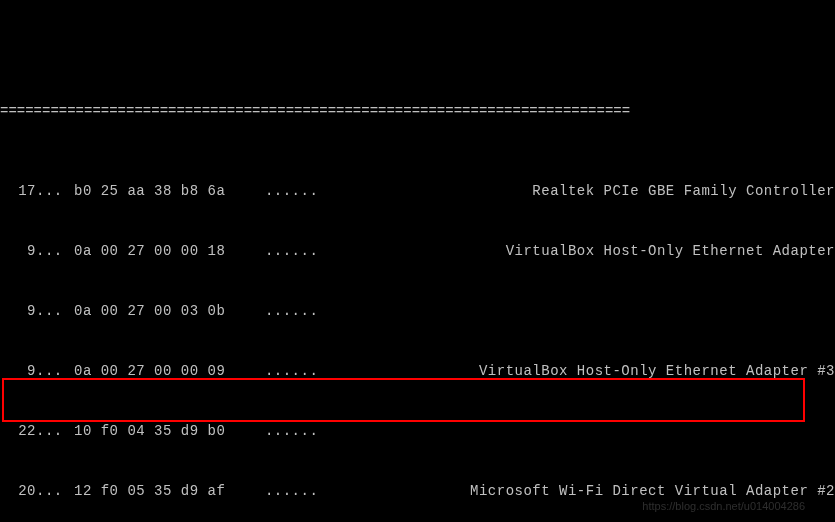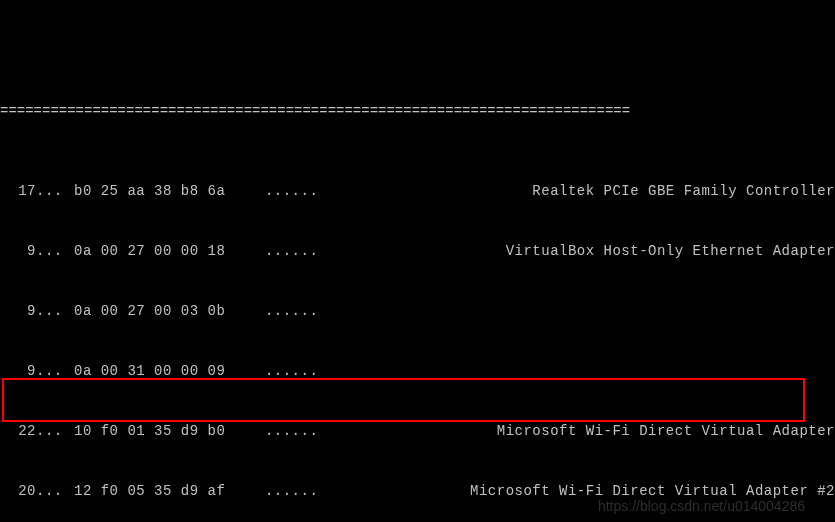--- a/index.html
+++ b/index.html
@@ -21,21 +21,21 @@
     .redbox {
       position: absolute;
       border: 2px solid #ff0000;
       pointer-events: none;
     }
     .watermark {
       position: absolute;
       right: 30px;
       bottom: 6px;
       color: rgba(180,180,180,0.25);
-      font-size: 14px;
+      font-size: 11px;
       font-family: Arial, sans-serif;
       letter-spacing: 0;
     }
     .iflist-row { display: flex; }
     .il-id { width: 36px; text-align: right; }
     .il-dots1 { width: 38px; }
     .il-mac { width: 182px; }
     .il-dots2 { width: 46px; }
     .il-name { flex: 1; text-align: right; }
   </style>
@@ -43,22 +43,22 @@
 <body>
 
 
 
 <div class="content">
 <div class="sep">===========================================================================</div>
 <div class="iflist">
   <div class="iflist-row"><span class="il-id">17</span><span class="il-dots1">...</span><span class="il-mac">b0 25 aa 38 b8 6a</span><span class="il-dots2"> ......</span><span class="il-name">Realtek PCIe GBE Family Controller</span></div>
   <div class="iflist-row"><span class="il-id">9</span><span class="il-dots1">...</span><span class="il-mac">0a 00 27 00 00 18</span><span class="il-dots2"> ......</span><span class="il-name">VirtualBox Host-Only Ethernet Adapter</span></div>
   <div class="iflist-row"><span class="il-id">9</span><span class="il-dots1">...</span><span class="il-mac">0a 00 27 00 03 0b</span><span class="il-dots2"> ......</span></div>
-  <div class="iflist-row"><span class="il-id">9</span><span class="il-dots1">...</span><span class="il-mac">0a 00 31 00 00 09</span><span class="il-dots2"> ......</span></div>
-  <div class="iflist-row"><span class="il-id">22</span><span class="il-dots1">...</span><span class="il-mac">10 f0 01 35 d9 b0</span><span class="il-dots2"> ......</span><span class="il-name">Microsoft Wi-Fi Direct Virtual Adapter</span></div>
+  <div class="iflist-row"><span class="il-id">9</span><span class="il-dots1">...</span><span class="il-mac">0a 00 27 00 00 09</span><span class="il-dots2"> ......</span><span class="il-name">VirtualBox Host-Only Ethernet Adapter #3</span></div>
+  <div class="iflist-row"><span class="il-id">22</span><span class="il-dots1">...</span><span class="il-mac">10 f0 04 35 d9 b0</span><span class="il-dots2"> ......</span></div>
   <div class="iflist-row"><span class="il-id">20</span><span class="il-dots1">...</span><span class="il-mac">12 f0 05 35 d9 af</span><span class="il-dots2"> ......</span><span class="il-name">Microsoft Wi-Fi Direct Virtual Adapter #2</span></div>
   
   
 </div>
 
 
 
 
 
 

